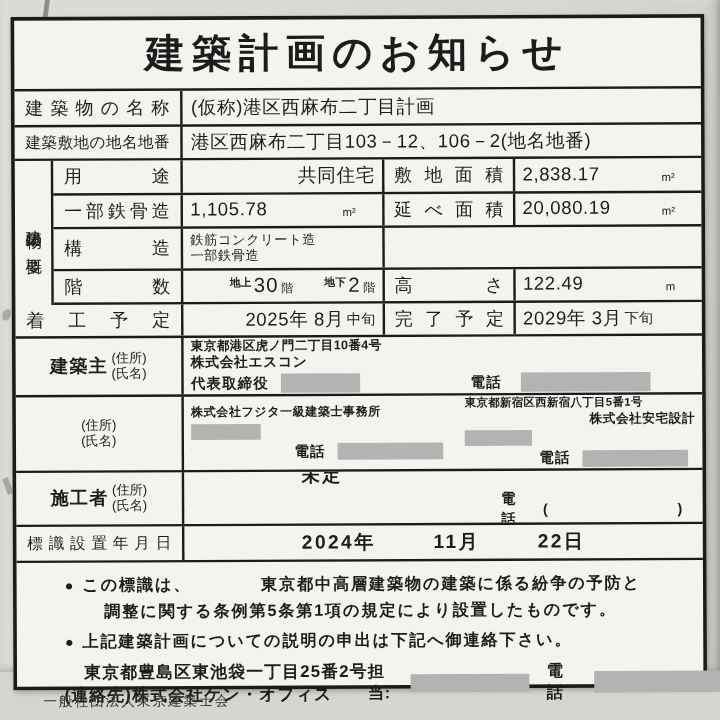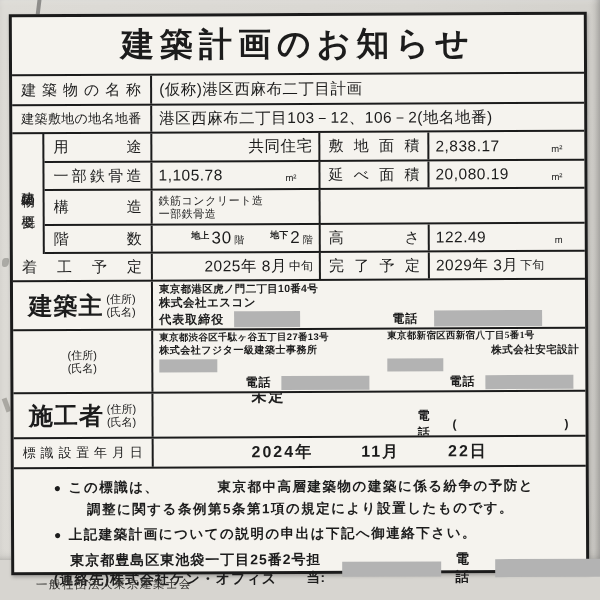--- a/index.html
+++ b/index.html
@@ -60,21 +60,21 @@
   .floors { align-items:center; }
   .floors .sup { font-size:9px; align-self:flex-start; margin-top:4px; font-weight:600; }
   .floors .big { font-size:17px; letter-spacing:1px; margin:0 2px; }
   .floors .sub { font-size:10px; align-self:flex-end; margin-bottom:4px; }
   .floors .gap { width:26px; }
   .r7 { height:28px; }
   .datesuffix { font-size:12px; margin-left:2px; }
 
   
   .plabel { display:flex; align-items:center; justify-content:center; gap:3px; }
-  .plabel .big { font-size:24px; font-weight:600; letter-spacing:1px; white-space:nowrap; }
+  .plabel .big { font-size:15px; font-weight:600; letter-spacing:1px; white-space:nowrap; }
   .plabel .parens { display:flex; flex-direction:column; line-height:13px; }
   .plabel .parens span { font-size:11px; }
   .r8 { height:49px; } .r9 { height:63px; } .r10 { height:45px; } .r11 { height:30px; }
   .ownercell, .desgcell, .contrcell { flex-direction:column; align-items:stretch; justify-content:center; padding:2px 6px; }
   .addr { font-size:10.5px; font-weight:600; letter-spacing:.3px; line-height:13px; white-space:nowrap; }
   .company { font-size:11.5px; font-weight:600; letter-spacing:.5px; line-height:14px; white-space:nowrap; }
   .ownerline3 { display:flex; align-items:center; margin-top:2px; }
   .ownerline3 .role { font-size:12px; font-weight:600; letter-spacing:1px; }
   .tel { font-size:12px; font-weight:600; letter-spacing:1px; }
   .redact { display:inline-block; background:#b3b3b3; height:16px; }
@@ -261,30 +261,29 @@
     <div class="trow r9">
       <div class="cell c-label rb plabel">
         <span class="parens">
           <span>(住所)</span>
           <span>(氏名)</span>
         </span>
       </div>
       <div class="cell c-valwide desgcell">
         <div class="desgcols">
           <div class="desghalf left">
-            <span class="addr" style="font-size:9.5px;">東京都渋谷区千駄ヶ谷五丁目27番13号</span>
             <span class="company" style="font-size:10px;">株式会社フジタ一級建築士事務所</span>
             <span class="redact" style="width:58px;height:13px;margin-top:2px;"></span>
             <span class="desgphone">
               <span class="tel" style="margin-left:86px;">電話</span>
               <span class="redact" style="width:88px;height:14px;margin-left:10px;"></span>
             </span>
           </div>
           <div class="desghalf right">
-            <span class="addr" style="font-size:9.5px;font-family:Liberation Serif, serif;">東京都新宿区西新宿八丁目5番1号</span>
+            <span class="addr" style="font-size:9.5px;">東京都新宿区西新宿八丁目5番1号</span>
             <span class="company" style="font-size:10.5px;text-align:right;">株式会社安宅設計</span>
             <span class="redact" style="width:56px;height:13px;margin-top:2px;"></span>
             <span class="desgphone">
               <span class="tel" style="margin-left:62px;">電話</span>
               <span class="redact" style="width:88px;height:14px;margin-left:10px;"></span>
             </span>
           </div>
         </div>
       </div>
     </div>

